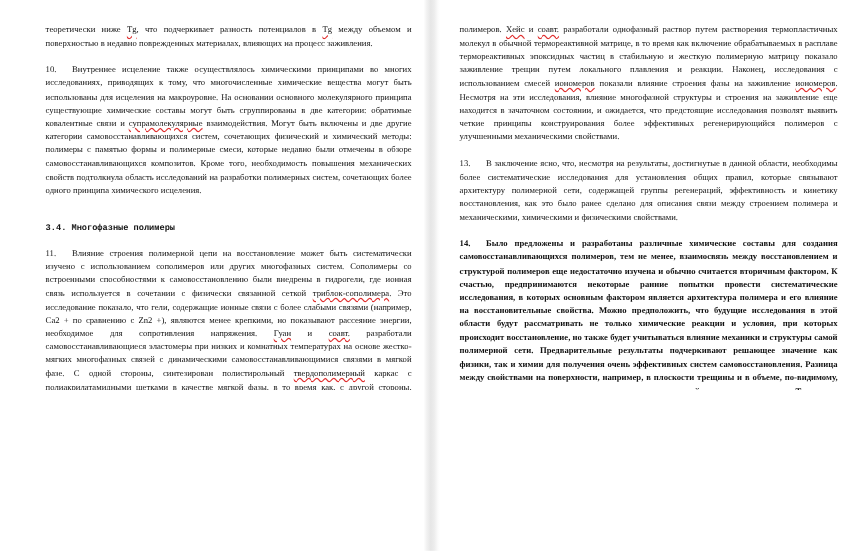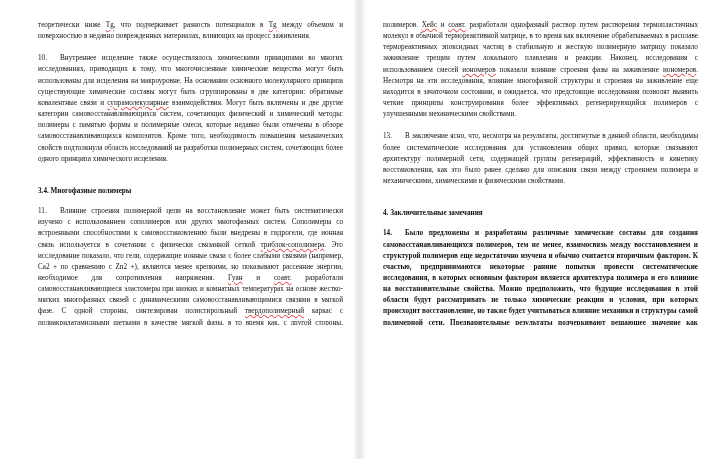--- a/index.html
+++ b/index.html
@@ -70,21 +70,21 @@
     min-width: 22px;
     text-indent: 0;
   }
   h3.heading {
     margin: 0 0 9px 0;
     font-size: 7.2px;
     line-height: 11.15px;
     font-weight: bold;
     text-align: left;
   }
-  h3.heading.gap-top { margin-top: 21px; }
+  h3.heading.gap-top { margin-top: 21px; font-family: Liberation Mono, monospace; }
   .closing-title {
     margin: 0;
     font-size: 8.6px;
     line-height: 13px;
     font-weight: normal;
     text-align: center;
     text-decoration: underline;
   }
   .sp {
     
@@ -117,21 +117,20 @@
 
   <div class="page-gutter"></div>
 
   <div class="page page-right">
     <div class="body-col">
 
       <p class="para gap-md"><span>полимеров. <span class="sp">Хейс</span> и <span class="sp">соавт.</span> разработали однофазный раствор путем растворения термопластичных молекул в обычной термореактивной матрице, в то время как включение обрабатываемых в расплаве термореактивных эпоксидных частиц в стабильную и жесткую полимерную матрицу показало заживление трещин путем локального плавления и реакции. Наконец, исследования с использованием смесей <span class="sp">иономеров</span> показали влияние строения фазы на заживление <span class="sp">иономеров</span>. Несмотря на эти исследования, влияние многофазной структуры и строения на заживление еще находится в зачаточном состоянии, и ожидается, что предстоящие исследования позволят выявить четкие принципы конструирования более эффективных регенерирующийся полимеров с улучшенными механическими свойствами.</span></p>
 
       <p class="para gap-md"><span class="num">13.</span><span>В заключение ясно, что, несмотря на результаты, достигнутые в данной области, необходимы более систематические исследования для установления общих правил, которые связывают архитектуру полимерной сети, содержащей группы регенераций, эффективность и кинетику восстановления, как это было ранее сделано для описания связи между строением полимера и механическими, химическими и физическими свойствами.</span></p>
 
-      <h3 class="heading gap-top">4. Заключительные замечания</h3>
 
       <p class="para gap-lg"><span class="num">14.</span><span>Было предложены и разработаны различные химические составы для создания самовосстанавливающихся полимеров, тем не менее, взаимосвязь между восстановлением и структурой полимеров еще недостаточно изучена и обычно считается вторичным фактором. К счастью, предпринимаются некоторые ранние попытки провести систематические исследования, в которых основным фактором является архитектура полимера и его влияние на восстановительные свойства. Можно предположить, что будущие исследования в этой области будут рассматривать не только химические реакции и условия, при которых происходит восстановление, но также будет учитываться влияние механики и структуры самой полимерной сети. Предварительные результаты подчеркивают решающее значение как физики, так и химии для получения очень эффективных систем самовосстановления. Разница между свойствами на поверхности, например, в плоскости трещины и в объеме, по-видимому, имеет решающее значение для полного восстановления свойств на границе раздела. Текущие и будущие разработки в этой области предполагают, что можно будет использовать традиционную полимерную архитектуру и многослойные концепции для получения самовосстанавливающегося полимера с высокими механическими свойствами, который будет действовать как целостная система, такая как <span class="sp">Hydra</span>.</span></p>
 
       <p class="closing-title">Полный комментарий и описание действий переводчика</p>
 
     </div>
   </div>
 
 </div>
 

